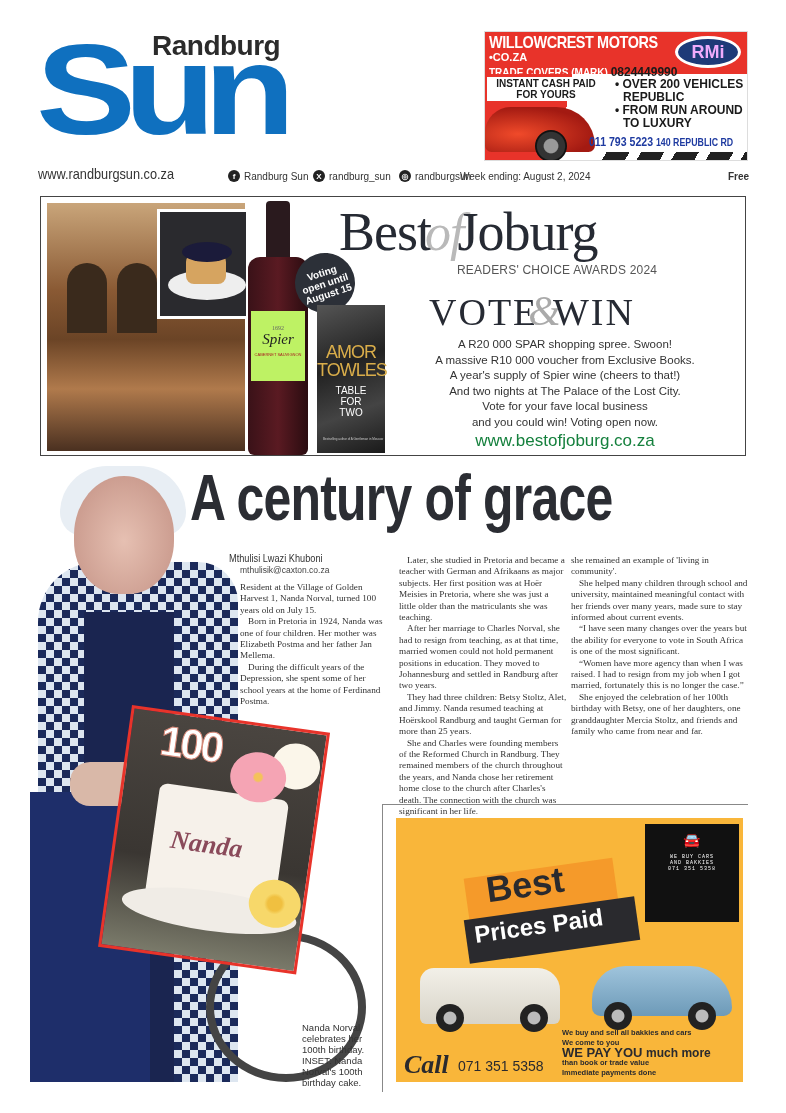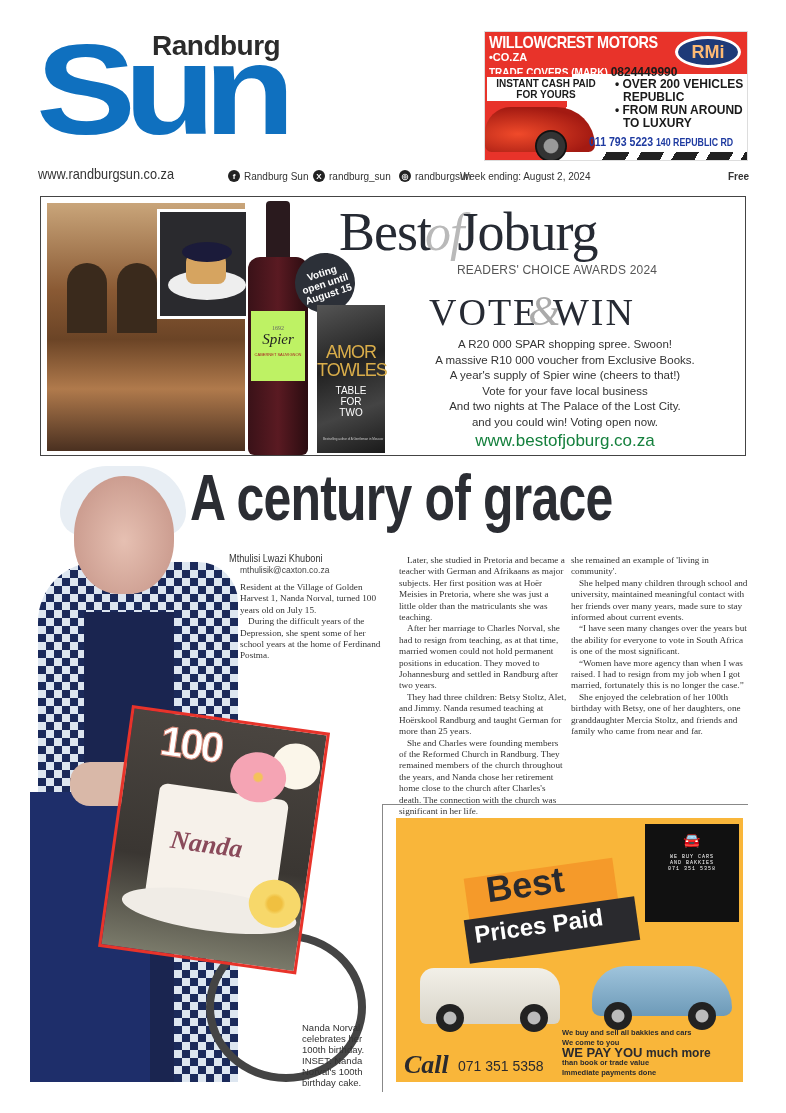--- a/index.html
+++ b/index.html
@@ -15,21 +15,21 @@
   .week { left: 460px; top: 171px; font-size: 10px; color: #333; }
   .free { left: 728px; top: 171px; font-size: 10px; font-weight: bold; color: #333; }
 
   
   .wc { left: 484px; top: 31px; width: 264px; height: 130px; background: #fff; overflow: hidden; border: 1px solid #ddd; }
   .wc-top { position: absolute; left: 0; top: 0; width: 264px; height: 42px; background: #e8332a; }
   .wc-title { position: absolute; left: 4px; top: 1px; font: bold 17px "Liberation Sans", sans-serif; color: #fff; transform: scaleX(0.85); transform-origin: left; letter-spacing: -0.5px; }
   .wc-coza { position: absolute; left: 4px; top: 19px; font: bold 11px "Liberation Sans", sans-serif; color: #fff; }
   .wc-trade { position: absolute; left: 4px; top: 33px; font: bold 10px "Liberation Sans", sans-serif; color: #fff; white-space: nowrap; }
   .wc-trade b { color: #1a1a1a; font-size: 12px; }
-  .rmi { position: absolute; left: 190px; top: 4px; width: 66px; height: 32px; border-radius: 50%; background: #1e3a78; border: 3px solid #fff; color: #fdba74; font: bold 18px "Liberation Sans", sans-serif; display: flex; align-items: center; justify-content: center; }
+  .rmi { position: absolute; left: 190px; top: 4px; width: 66px; height: 32px; border-radius: 50%; background: #1e3a78; border: 3px solid #fff; color: #f0abfc; font: bold 18px "Liberation Sans", sans-serif; display: flex; align-items: center; justify-content: center; }
   .wc-redwedge { position: absolute; left: 0; top: 42px; width: 130px; height: 88px; background: linear-gradient(100deg, #e8332a 0 60%, transparent 60%); }
   .wc-instant { position: absolute; left: 2px; top: 45px; width: 118px; text-align: center; font: bold 10px "Liberation Sans", sans-serif; color: #1a1a1a; background: #fff; padding: 1px; }
   .wc-car { position: absolute; left: 0; top: 75px; width: 110px; height: 45px; background: radial-gradient(ellipse at 30% 60%, #f04a2a, #a31a12 70%); border-radius: 40px 60px 10px 10px; }
   .wc-wheel { position: absolute; left: 50px; top: 98px; width: 32px; height: 32px; border-radius: 50%; background: radial-gradient(circle, #999 0 30%, #333 35% 60%, #111 65%); }
   .wc-bullets { position: absolute; left: 130px; top: 46px; font: bold 12px/13px "Liberation Sans", sans-serif; color: #1a1a1a; }
   .wc-phone { position: absolute; left: 104px; top: 103px; font: bold 12px "Liberation Sans", sans-serif; color: #1e3aa0; white-space: nowrap; transform: scaleX(0.88); transform-origin: left; }
   .wc-phone small { font-size: 10px; }
   .wc-stripes { position: absolute; left: 110px; top: 120px; width: 154px; height: 10px; background: repeating-linear-gradient(120deg, #fff 0 10px, #222 10px 30px); }
 
   
@@ -200,22 +200,22 @@
       </div>
     <div class="blurb">Bestselling author of A Gentleman in Moscow</div>
   </div>
   <div class="boj-title"><span>Best</span><span class="of">of</span><span>Joburg</span></div>
   <div class="boj-sub">READERS' CHOICE AWARDS 2024</div>
   <div class="boj-vote"><span>VOTE</span><span class="amp">&amp;</span><span>WIN</span></div>
   <div class="boj-body">
     <div>A R20 000 SPAR shopping spree. Swoon!</div>
     <div>A massive R10 000 voucher from Exclusive Books.</div>
     <div>A year's supply of Spier wine (cheers to that!)</div>
+    <div>And two nights at The Palace of the Lost City.</div>
     <div>Vote for your fave local business</div>
-    <div>And two nights at The Palace of the Lost City.</div>
     <div>and you could win! Voting open now.</div>
   </div>
   <div class="boj-url">www.bestofjoburg.co.za</div>
 </div>
 
 <div class="abs photo">
   <div class="coat"></div>
   <div class="inner"></div>
   <div class="pants"></div>
   <div class="wheel"></div>
@@ -236,20 +236,21 @@
   <div class="name">Nanda</div>
 </div>
 
 <div class="abs caption">Nanda Norval celebrates her 100th birthday. INSET: Nanda Norval's 100th birthday cake.</div>
 
 <div class="abs byline">Mthulisi Lwazi Khuboni</div>
 <div class="abs byline-email">mthulisik@caxton.co.za</div>
 
 <div class="abs col col1">
   <p style="text-indent:0;">Resident at the Village of Golden Harvest 1, Nanda Norval, turned 100 years old on July 15.</p>
+  <p>Born in Pretoria in 1924, Nanda was one of four children. Her mother was Elizabeth Postma and her father Jan Mellema.</p>
   <p>During the difficult years of the Depression, she spent some of her school years at the home of Ferdinand Postma.</p>
 </div>
 <div class="abs col col2">
   <p>Later, she studied in Pretoria and became a teacher with German and Afrikaans as major subjects. Her first position was at Hoër Meisies in Pretoria, where she was just a little older than the matriculants she was teaching.</p>
   <p>After her marriage to Charles Norval, she had to resign from teaching, as at that time, married women could not hold permanent positions in education. They moved to Johannesburg and settled in Randburg after two years.</p>
   <p>They had three children: Betsy Stoltz, Alet, and Jimmy. Nanda resumed teaching at Hoërskool Randburg and taught German for more than 25 years.</p>
   <p>She and Charles were founding members of the Reformed Church in Randburg. They remained members of the church throughout the years, and Nanda chose her retirement home close to the church after Charles's death. The connection with the church was significant in her life.</p>
   <p>Despite the challenges in her life,</p>
 </div>
 <div class="abs col col3">

